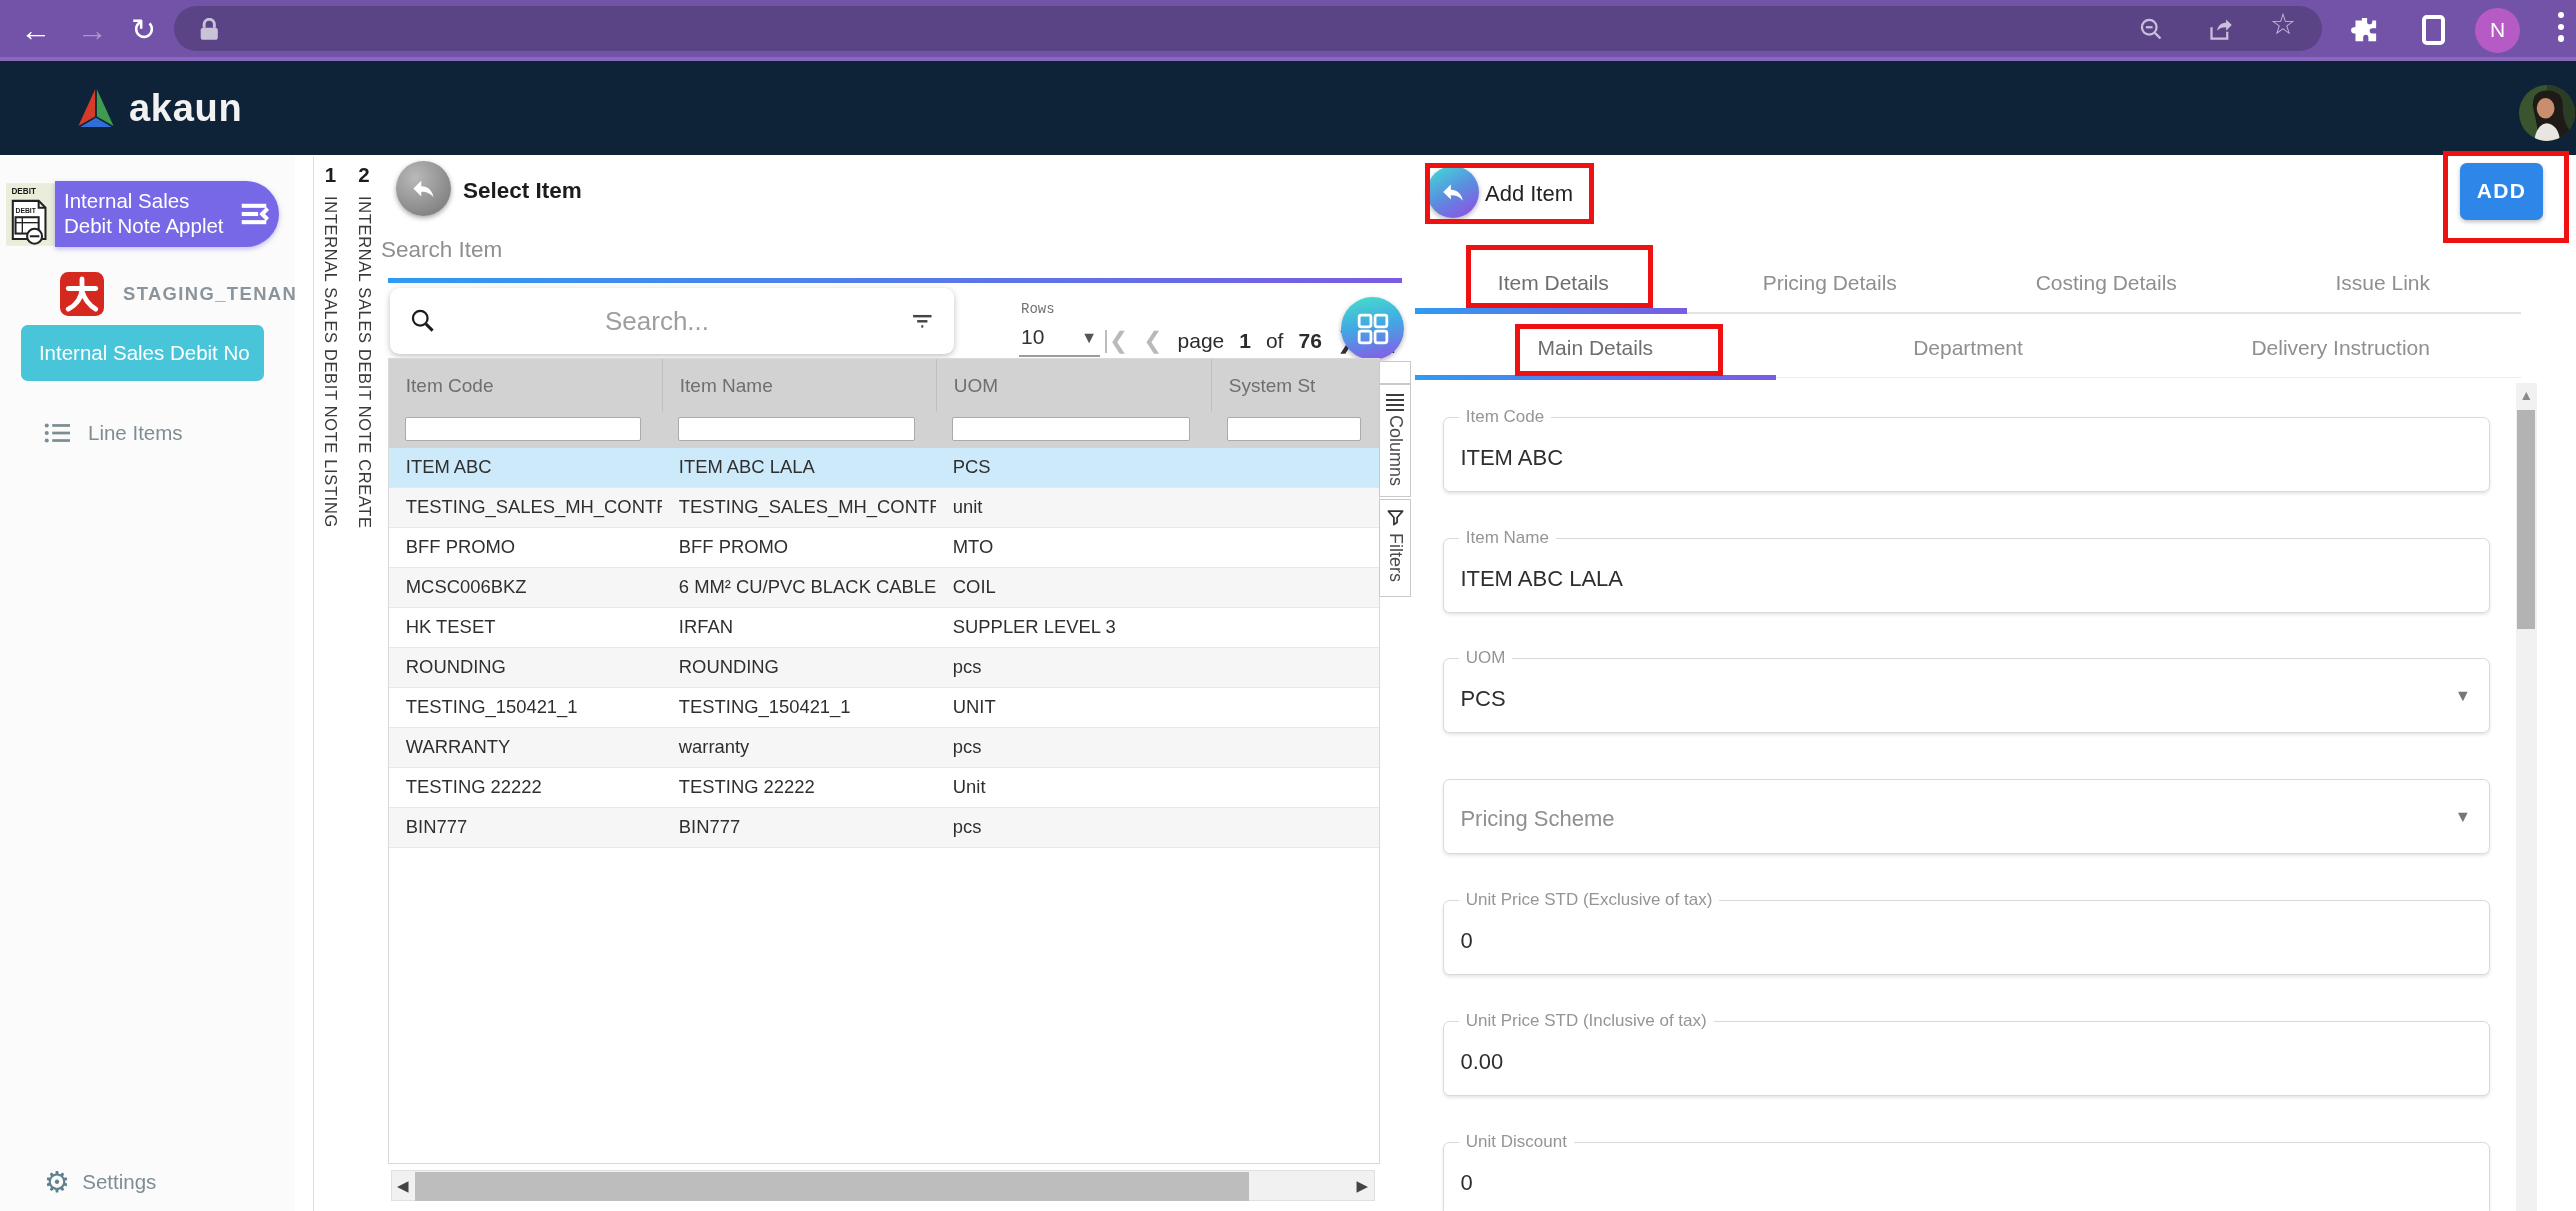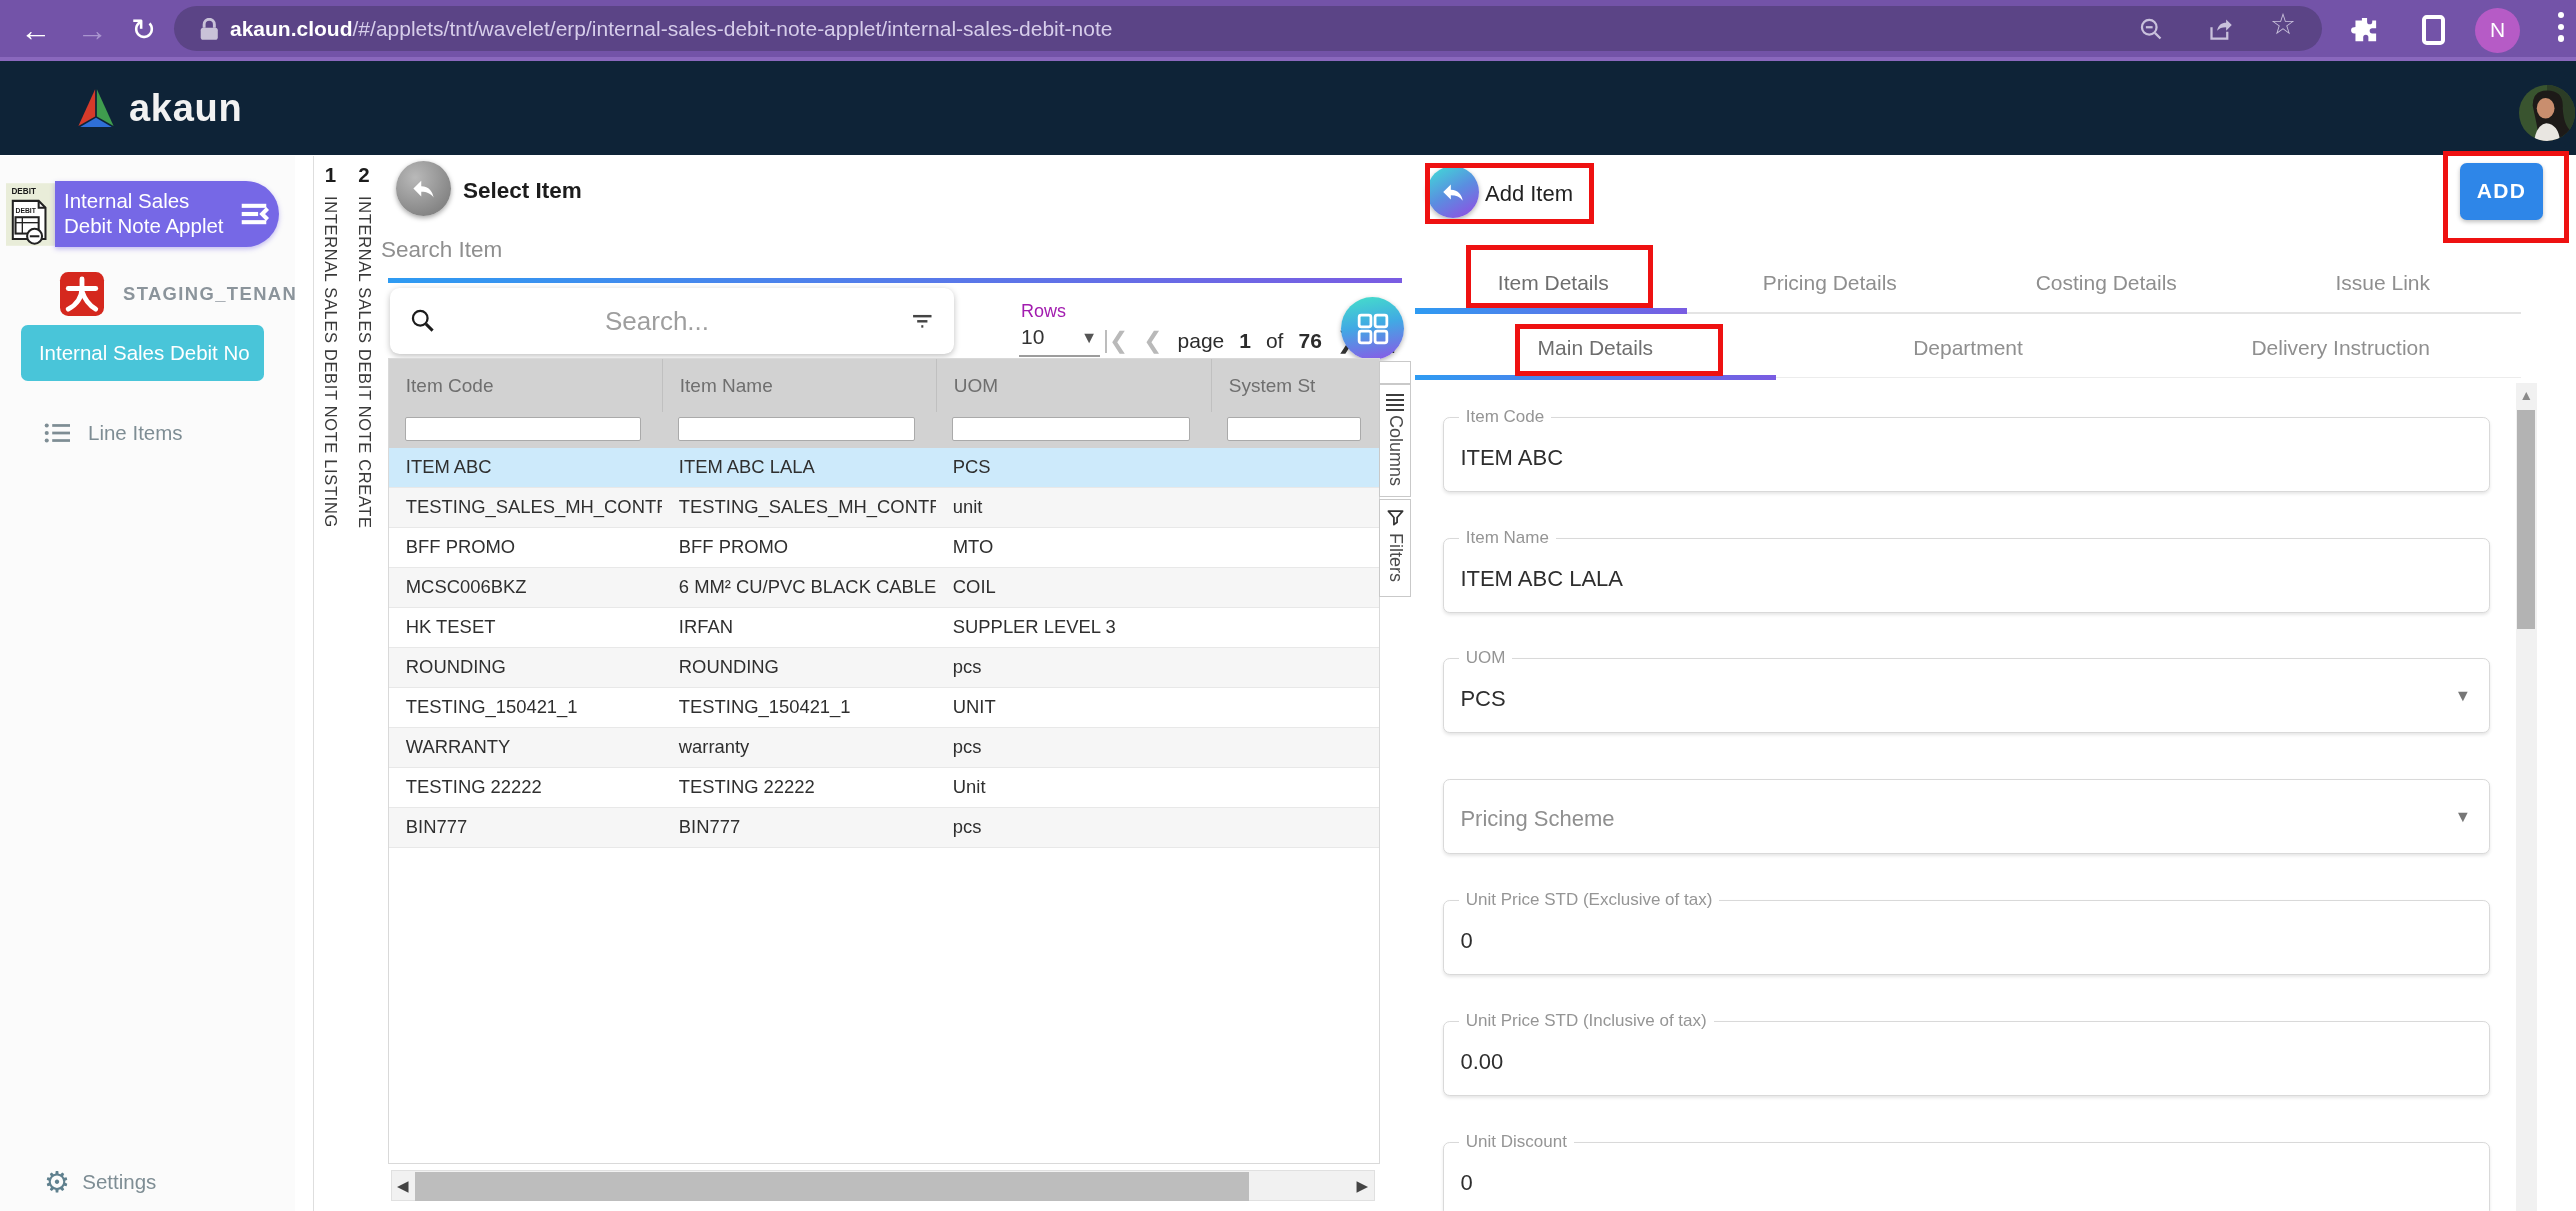--- a/index.html
+++ b/index.html
@@ -34,21 +34,21 @@
   .circle-btn{border-radius:50%;display:flex;align-items:center;justify-content:center;}
   .back-gray{background:radial-gradient(circle at 35% 30%,#b9b9b9,#848484 75%);box-shadow:0 2px 5.5px rgba(0,0,0,.35);}
   .back-grad{background:linear-gradient(150deg,#43d1d8 10%,#5a8ee0 50%,#8a55e2 90%);box-shadow:0 2px 5.5px rgba(0,0,0,.3);}
   .mid-title{font-size:22.5px;font-weight:600;color:#1c1c1c;}
   .mid-sub{left:0;top:81px;width:1032px;text-align:left;font-size:22.5px;color:#8f8f8f;}
   .grad-rule{background:linear-gradient(90deg,#2e9bf2,#7a5ce2);}
   .searchbox{left:9px;top:132px;width:564px;height:66px;background:#fff;border-radius:9.6px;box-shadow:0 2px 6.8px rgba(0,0,0,.25);}
   .search-input{position:absolute;left:53px;top:9.6px;width:424px;height:45px;border:none;outline:none;font-size:26px;
     font-family:inherit;color:#a16207;background:transparent;text-align:center;}
   .search-input::placeholder{color:#9e9e9e;}
-  .rows-label{font-size:18px;color:#a21caf;}
+  .rows-label{font-size:14px;color:#737373;font-family:Liberation Mono, monospace;}
   .pag{display:flex;align-items:center;gap:15px;font-size:21px;color:#2c2c2c;}
   .pag .dim{color:#b9b9b9;font-size:23px;}
   .pag .act{color:#333;font-size:23px;}
   .grid-btn{left:960px;top:141px;width:63px;height:63px;border-radius:50%;
     background:linear-gradient(170deg,#45e0c9 0%,#41a9e4 45%,#8e54e6 100%);box-shadow:0 2px 5.5px rgba(0,0,0,.3);
     display:flex;align-items:center;justify-content:center;}
   
   .tbl{left:6.8px;top:202px;width:992px;height:806px;border:0.7px solid #d9d9d9;box-sizing:border-box;overflow:hidden;background:#fff;}
   .trow{display:grid;grid-template-columns:273px 274px 275px 171px;}
   .thead{background:#d2d2d2;height:53px;}
@@ -95,23 +95,20 @@
 
   <div class="ab browser">
     <div class="ab nav-glyph" style="left:20.5px;top:6.8px;">←</div>
     <div class="ab nav-glyph" style="left:77px;top:6.8px;color:#a995cf;">→</div>
     <div class="ab nav-glyph" style="left:131px;top:5.5px;font-size:30px;">↻</div>
     <div class="ab url-pill">
       <svg class="ab" style="left:24.6px;top:11.6px;" width="20.5" height="23" viewBox="0 0 24 26">
         <rect x="2" y="11" width="20" height="14" rx="3" fill="#c9c2d8"></rect>
         <path d="M6 11 V7 a6 6 0 0 1 12 0 V11" fill="none" stroke="#c9c2d8" stroke-width="3.4"></path>
       </svg>
-      <div class="ab url-text" style="left:56px;top:0;">
-        <span style="color:#ffffff;font-weight:bold;">akaun.cloud</span><span style="color:#d6cdea;">/#/applets/tnt/wavelet/erp/internal-sales-debit-note-applet/internal-sales-debit-note</span>
-      </div>
       <svg class="ab pill-ico" style="left:1964px;top:9.6px;" width="27" height="27" viewBox="0 0 24 24">
         <circle cx="10" cy="10" r="6.5" fill="none" stroke="#d9d3e8" stroke-width="2"></circle>
         <line x1="7" y1="10" x2="13" y2="10" stroke="#d9d3e8" stroke-width="2"></line>
         <line x1="15" y1="15" x2="20" y2="20" stroke="#d9d3e8" stroke-width="2"></line>
       </svg>
       <svg class="ab pill-ico" style="left:2033px;top:9.6px;" width="27" height="27" viewBox="0 0 24 24">
         <path d="M4 10 V20 H18 V14" fill="none" stroke="#d9d3e8" stroke-width="2"></path>
         <path d="M9 13 C10 8 13 6 17 6 L17 3 L22 8 L17 13 L17 10 C13 10 11 11 9 13 Z" fill="#d9d3e8"></path>
       </svg>
       <div class="ab pill-ico" style="left:2096px;top:1.4px;font-size:29px;color:#d9d3e8;">☆</div>

